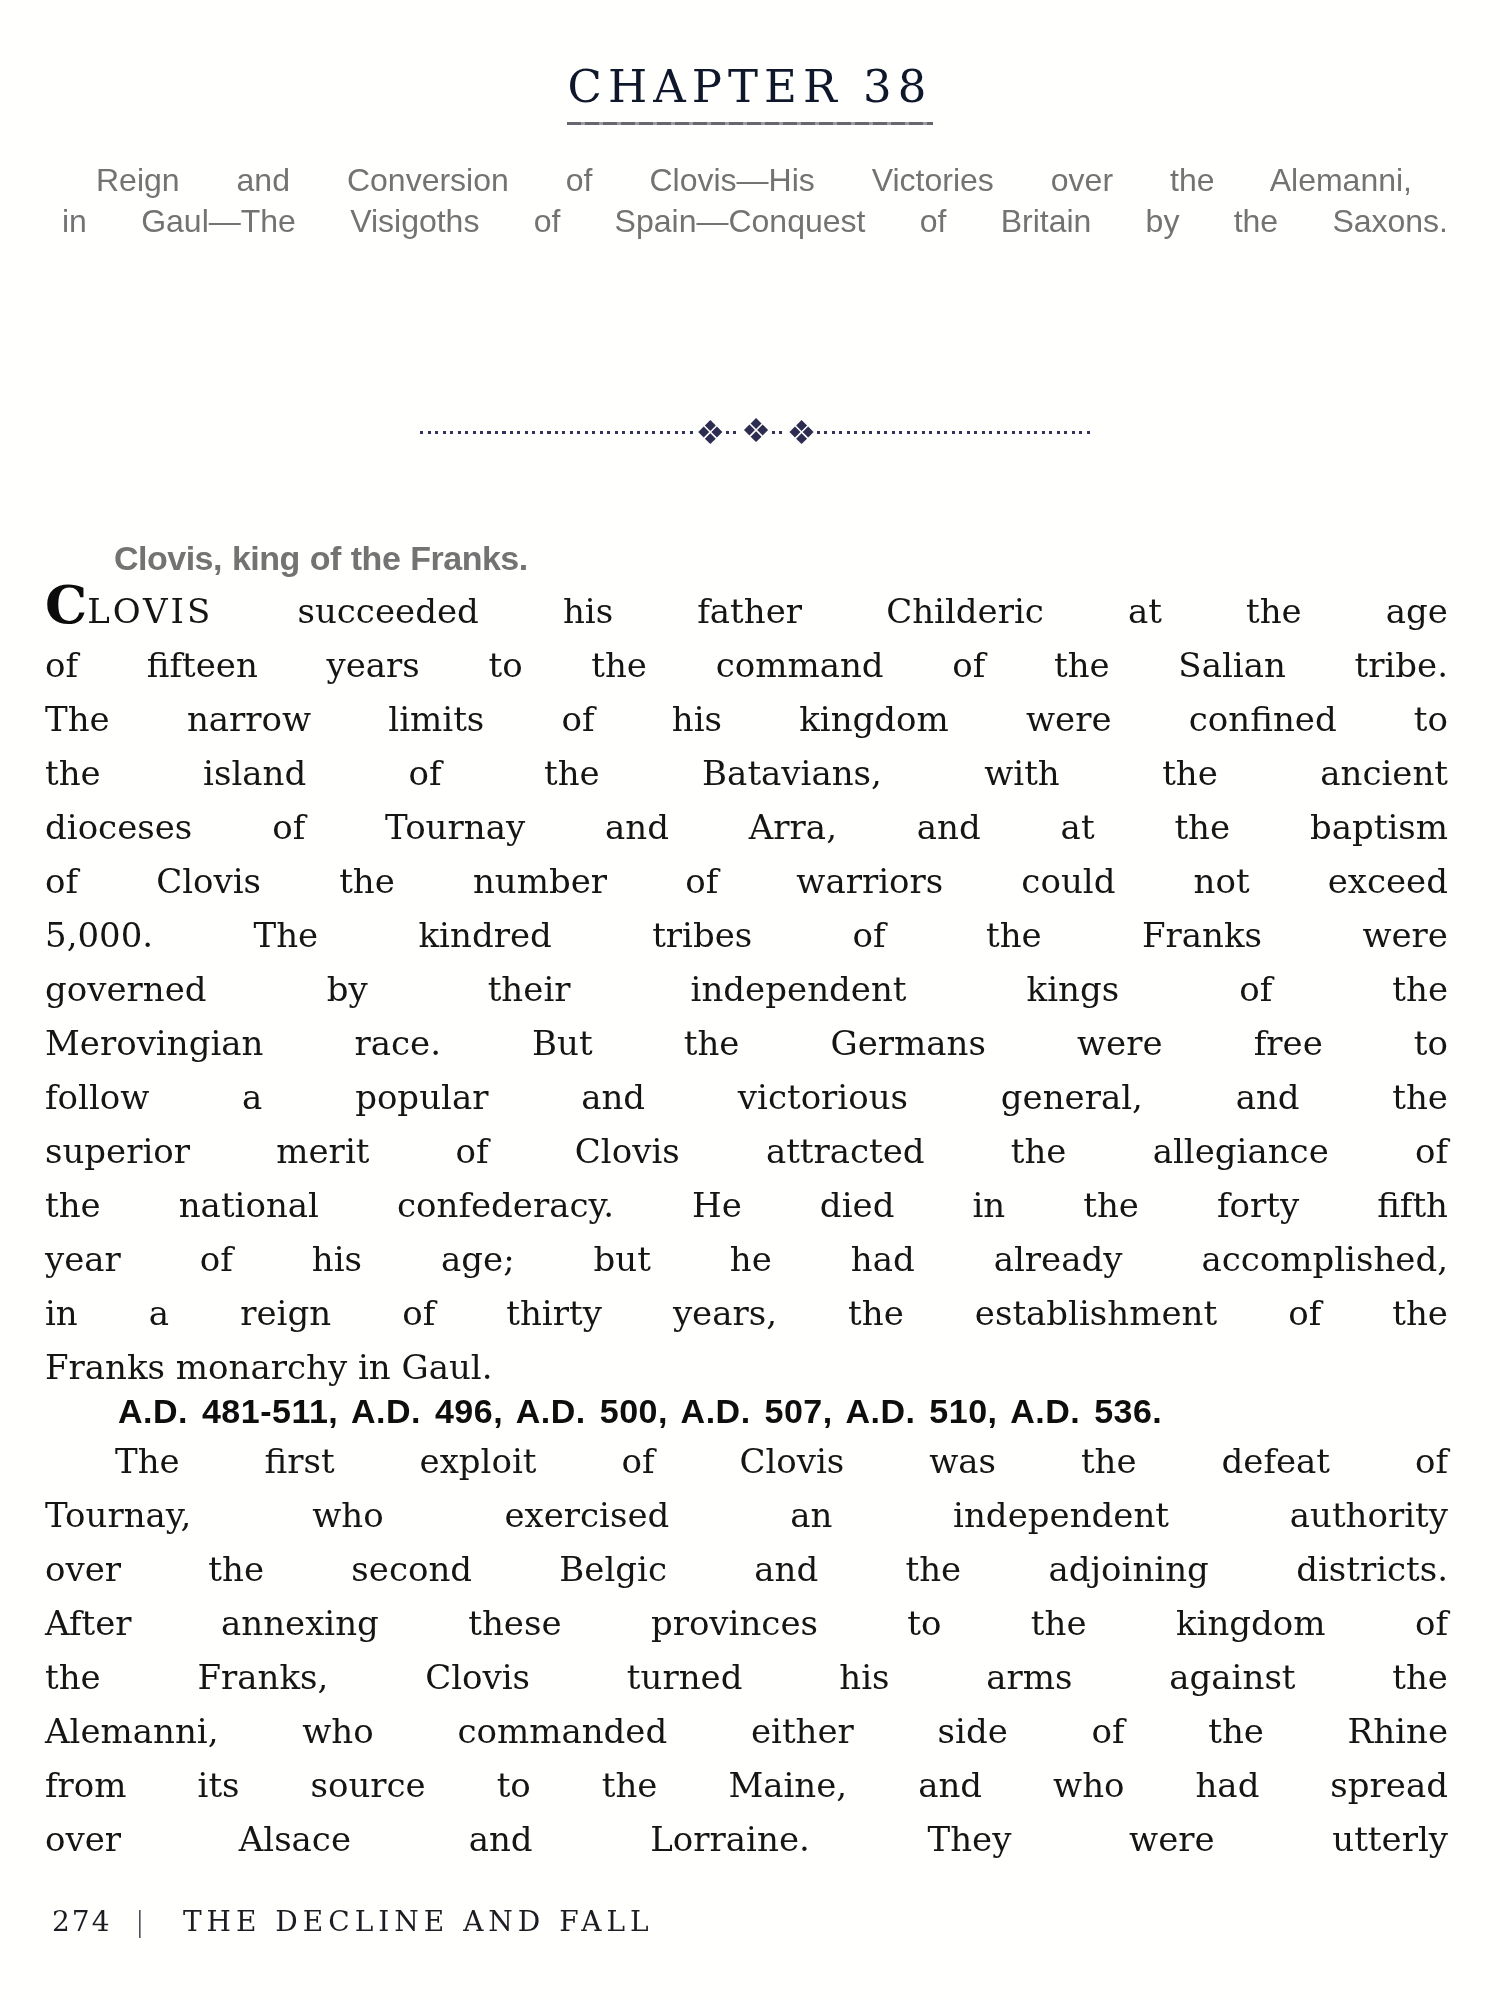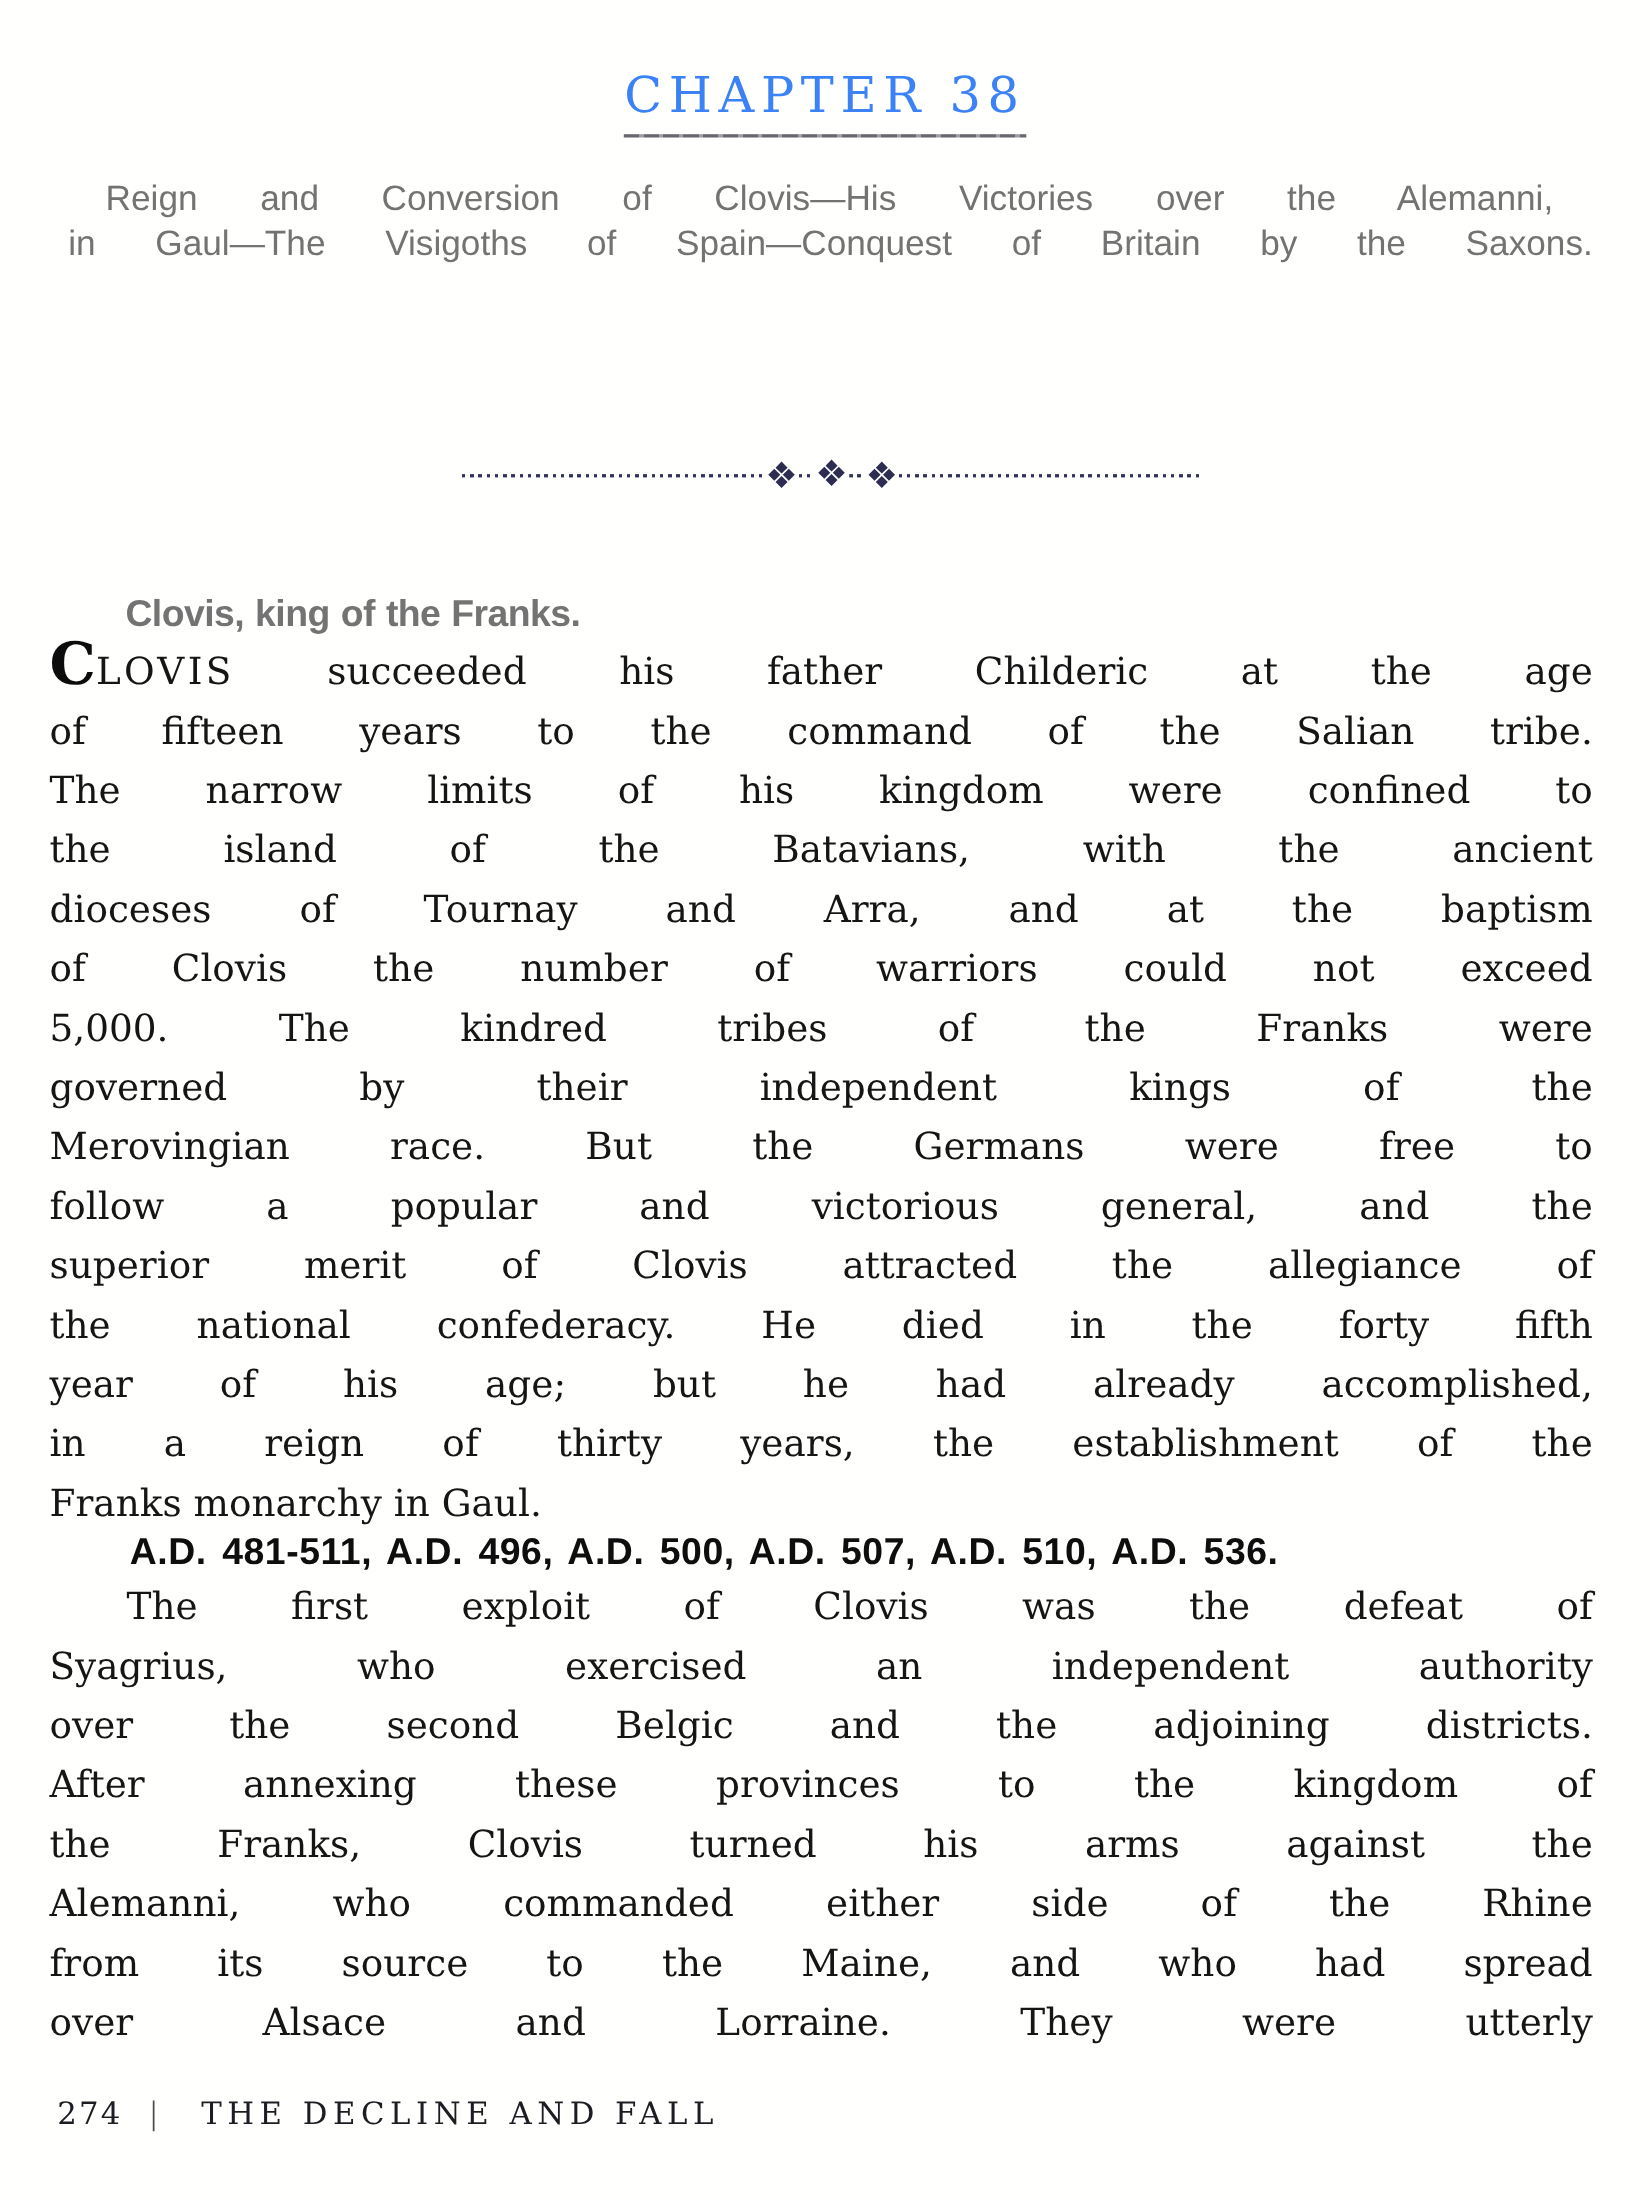--- a/index.html
+++ b/index.html
@@ -16,21 +16,21 @@
   
   .chapter-head {
     position: absolute;
     top: 60px; left: 0; right: 0;
     text-align: center;
   }
   .chapter-title {
     font-family: "DejaVu Serif", serif;
     font-size: 45px;
     letter-spacing: 6px;
-    color: #3b82f6;
+    color: #0f172a;
   }
   .chapter-underline {
     width: 366px;
     height: 3px;
     margin: 9px auto 0 auto;
     background: repeating-linear-gradient(90deg, #4c4c54 0 14px, #8a8a92 14px 18px);
     opacity: 0.85;
   }
 
   
@@ -183,21 +183,21 @@
     <div class="bline">the national confederacy. He died in the forty fifth</div>
     <div class="bline">year of his age; but he had already accomplished,</div>
     <div class="bline">in a reign of thirty years, the establishment of the</div>
     <div class="bline lastline">Franks monarchy in Gaul.</div>
   </div>
 
   <div class="dates-line">A.D. 481-511, A.D. 496, A.D. 500, A.D. 507, A.D. 510, A.D. 536.</div>
 
   <div class="body-par" id="para2">
     <div class="bline indent">The first exploit of Clovis was the defeat of</div>
-    <div class="bline">Syagrius, who exercised an independent authority</div>
+    <div class="bline">Tournay, who exercised an independent authority</div>
     <div class="bline">over the second Belgic and the adjoining districts.</div>
     <div class="bline">After annexing these provinces to the kingdom of</div>
     <div class="bline">the Franks, Clovis turned his arms against the</div>
     <div class="bline">Alemanni, who commanded either side of the Rhine</div>
     <div class="bline">from its source to the Maine, and who had spread</div>
     <div class="bline">over Alsace and Lorraine. They were utterly</div>
   </div>
 
   <div class="page-footer">
     <span class="page-num">274</span><span class="footer-sep">|</span><span class="book-title">THE DECLINE AND FALL</span>

